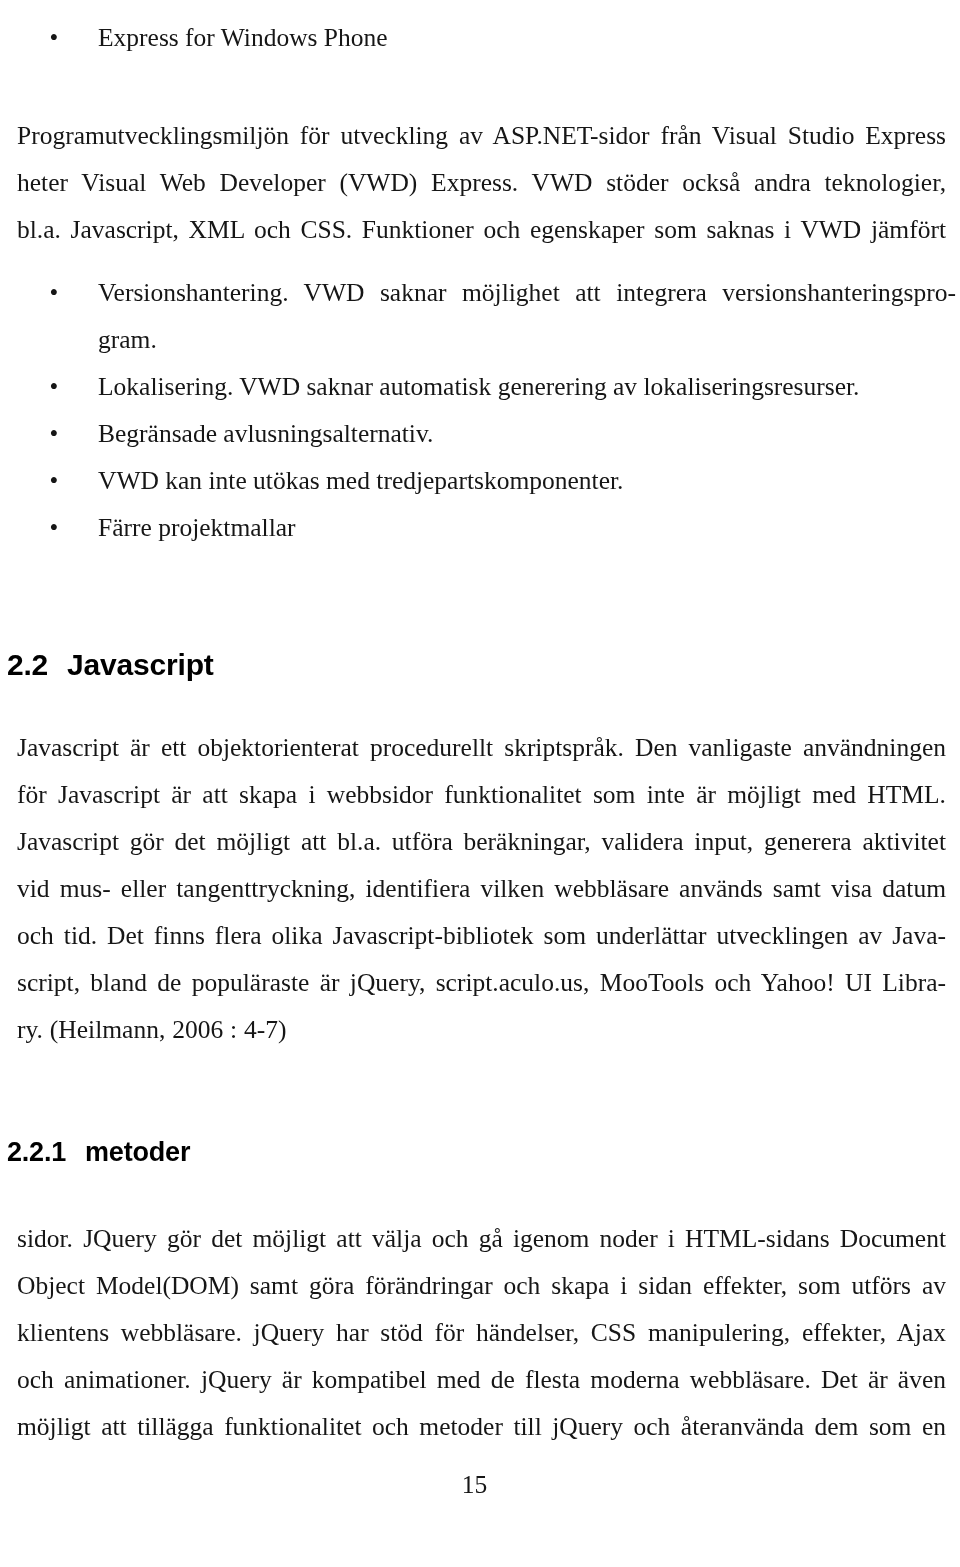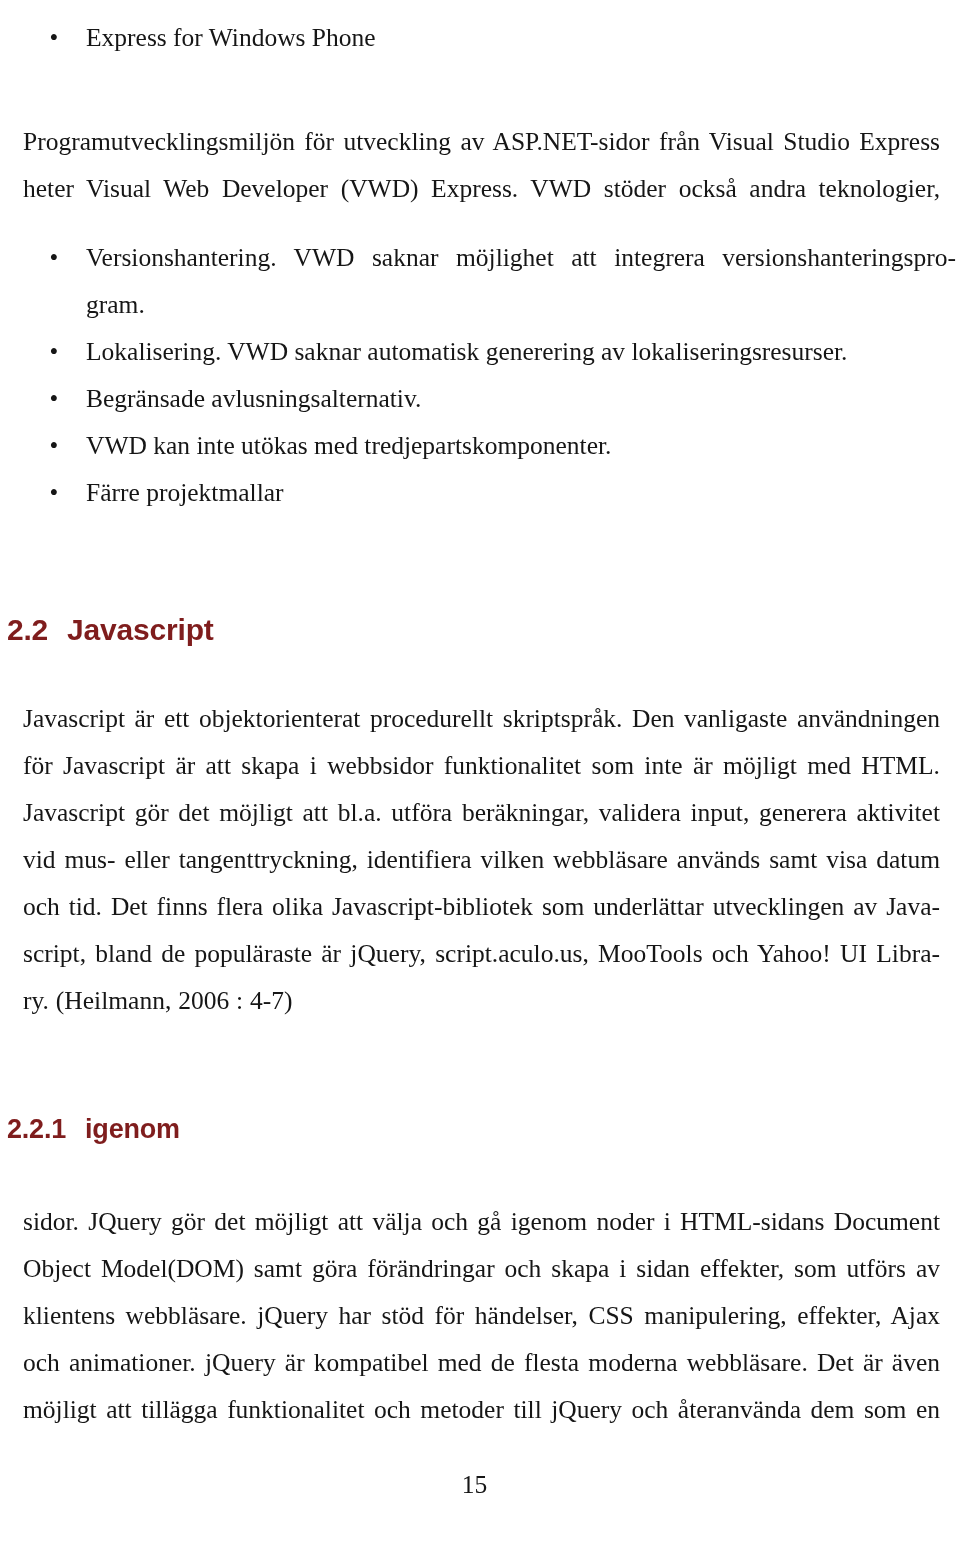--- a/index.html
+++ b/index.html
@@ -51,25 +51,26 @@
     position: absolute;
     left: 41px;
     top: 0;
     width: 12px;
     line-height: 47px;
     font-size: 25px;
     text-align: center;
   }
   ul.doc-list > li .li-text {
     display: block;
+    margin-left: 12px;
   }
 
   
   p.body-par {
-    margin: 16px;
+    margin: 10px;
     font-size: 25.5px;
     line-height: 47px;
     text-align: justify;
     text-justify: inter-word;
     font-family: "Liberation Serif", serif;
     word-spacing: 0.5px;
   }
   .par-line {
     display: block;
     white-space: nowrap;
@@ -77,21 +78,21 @@
   .par-line.j {
     text-align: justify;
     text-align-last: justify;
     white-space: normal;
   }
 
   
   h2.sec-heading, h3.sub-heading {
     font-family: "Liberation Sans", sans-serif;
     font-weight: bold;
-    color: #7f1d1d;
+    color: #000000;
     margin: 0;
     letter-spacing: -0.2px;
   }
   h2.sec-heading {
     font-size: 30px;
     line-height: 36px;
   }
   h3.sub-heading {
     font-size: 27px;
     line-height: 34px;
@@ -137,20 +138,21 @@
         <span class="bullet">•</span>
         <span class="li-text">Express for Windows Phone</span>
       </li>
     </ul>
 
     <div class="gap-after-b1"></div>
 
     <p class="body-par">
       <span class="par-line j">Programutvecklingsmiljön för utveckling av ASP.NET-sidor från Visual Studio Express</span>
       <span class="par-line j">heter Visual Web Developer (VWD) Express. VWD stöder också andra teknologier,</span>
+      <span class="par-line j">bl.a. Javascript, XML och CSS. Funktioner och egenskaper som saknas i VWD jämfört</span>
     </p>
 
     <div class="gap-after-p1"></div>
 
     <ul class="doc-list">
       <li>
         <span class="bullet">•</span>
         <span class="li-text par-line j">Versionshantering. VWD saknar möjlighet att integrera versionshanteringspro-</span>
         <span class="li-text">gram.</span>
       </li>
@@ -186,21 +188,21 @@
       <span class="par-line j">Javascript gör det möjligt att bl.a. utföra beräkningar, validera input, generera aktivitet</span>
       <span class="par-line j">vid mus- eller tangenttryckning, identifiera vilken webbläsare används samt visa datum</span>
       <span class="par-line j">och tid. Det finns flera olika Javascript-bibliotek som underlättar utvecklingen av Java-</span>
       <span class="par-line j">script, bland de populäraste är jQuery, script.aculo.us, MooTools och Yahoo! UI Libra-</span>
       <span class="par-line">ry. (Heilmann, 2006 : 4-7)</span>
     </p>
 
     <div class="gap-after-p2"></div>
 
     <h3 class="sub-heading">
-      <span class="heading-num">2.2.1</span><span class="heading-gap"></span><span>igenom</span>
+      <span class="heading-num">2.2.1</span><span class="heading-gap"></span><span>metoder</span>
     </h3>
 
     <div class="gap-after-h221"></div>
 
     <p class="body-par">
       <span class="par-line j">sidor. JQuery gör det möjligt att välja och gå igenom noder i HTML-sidans Document</span>
       <span class="par-line j">Object Model(DOM) samt göra förändringar och skapa i sidan effekter, som utförs av</span>
       <span class="par-line j">klientens webbläsare. jQuery har stöd för händelser, CSS manipulering, effekter, Ajax</span>
       <span class="par-line j">och animationer. jQuery är kompatibel med de flesta moderna webbläsare. Det är även</span>
       <span class="par-line j">möjligt att tillägga funktionalitet och metoder till jQuery och återanvända dem som en</span>

